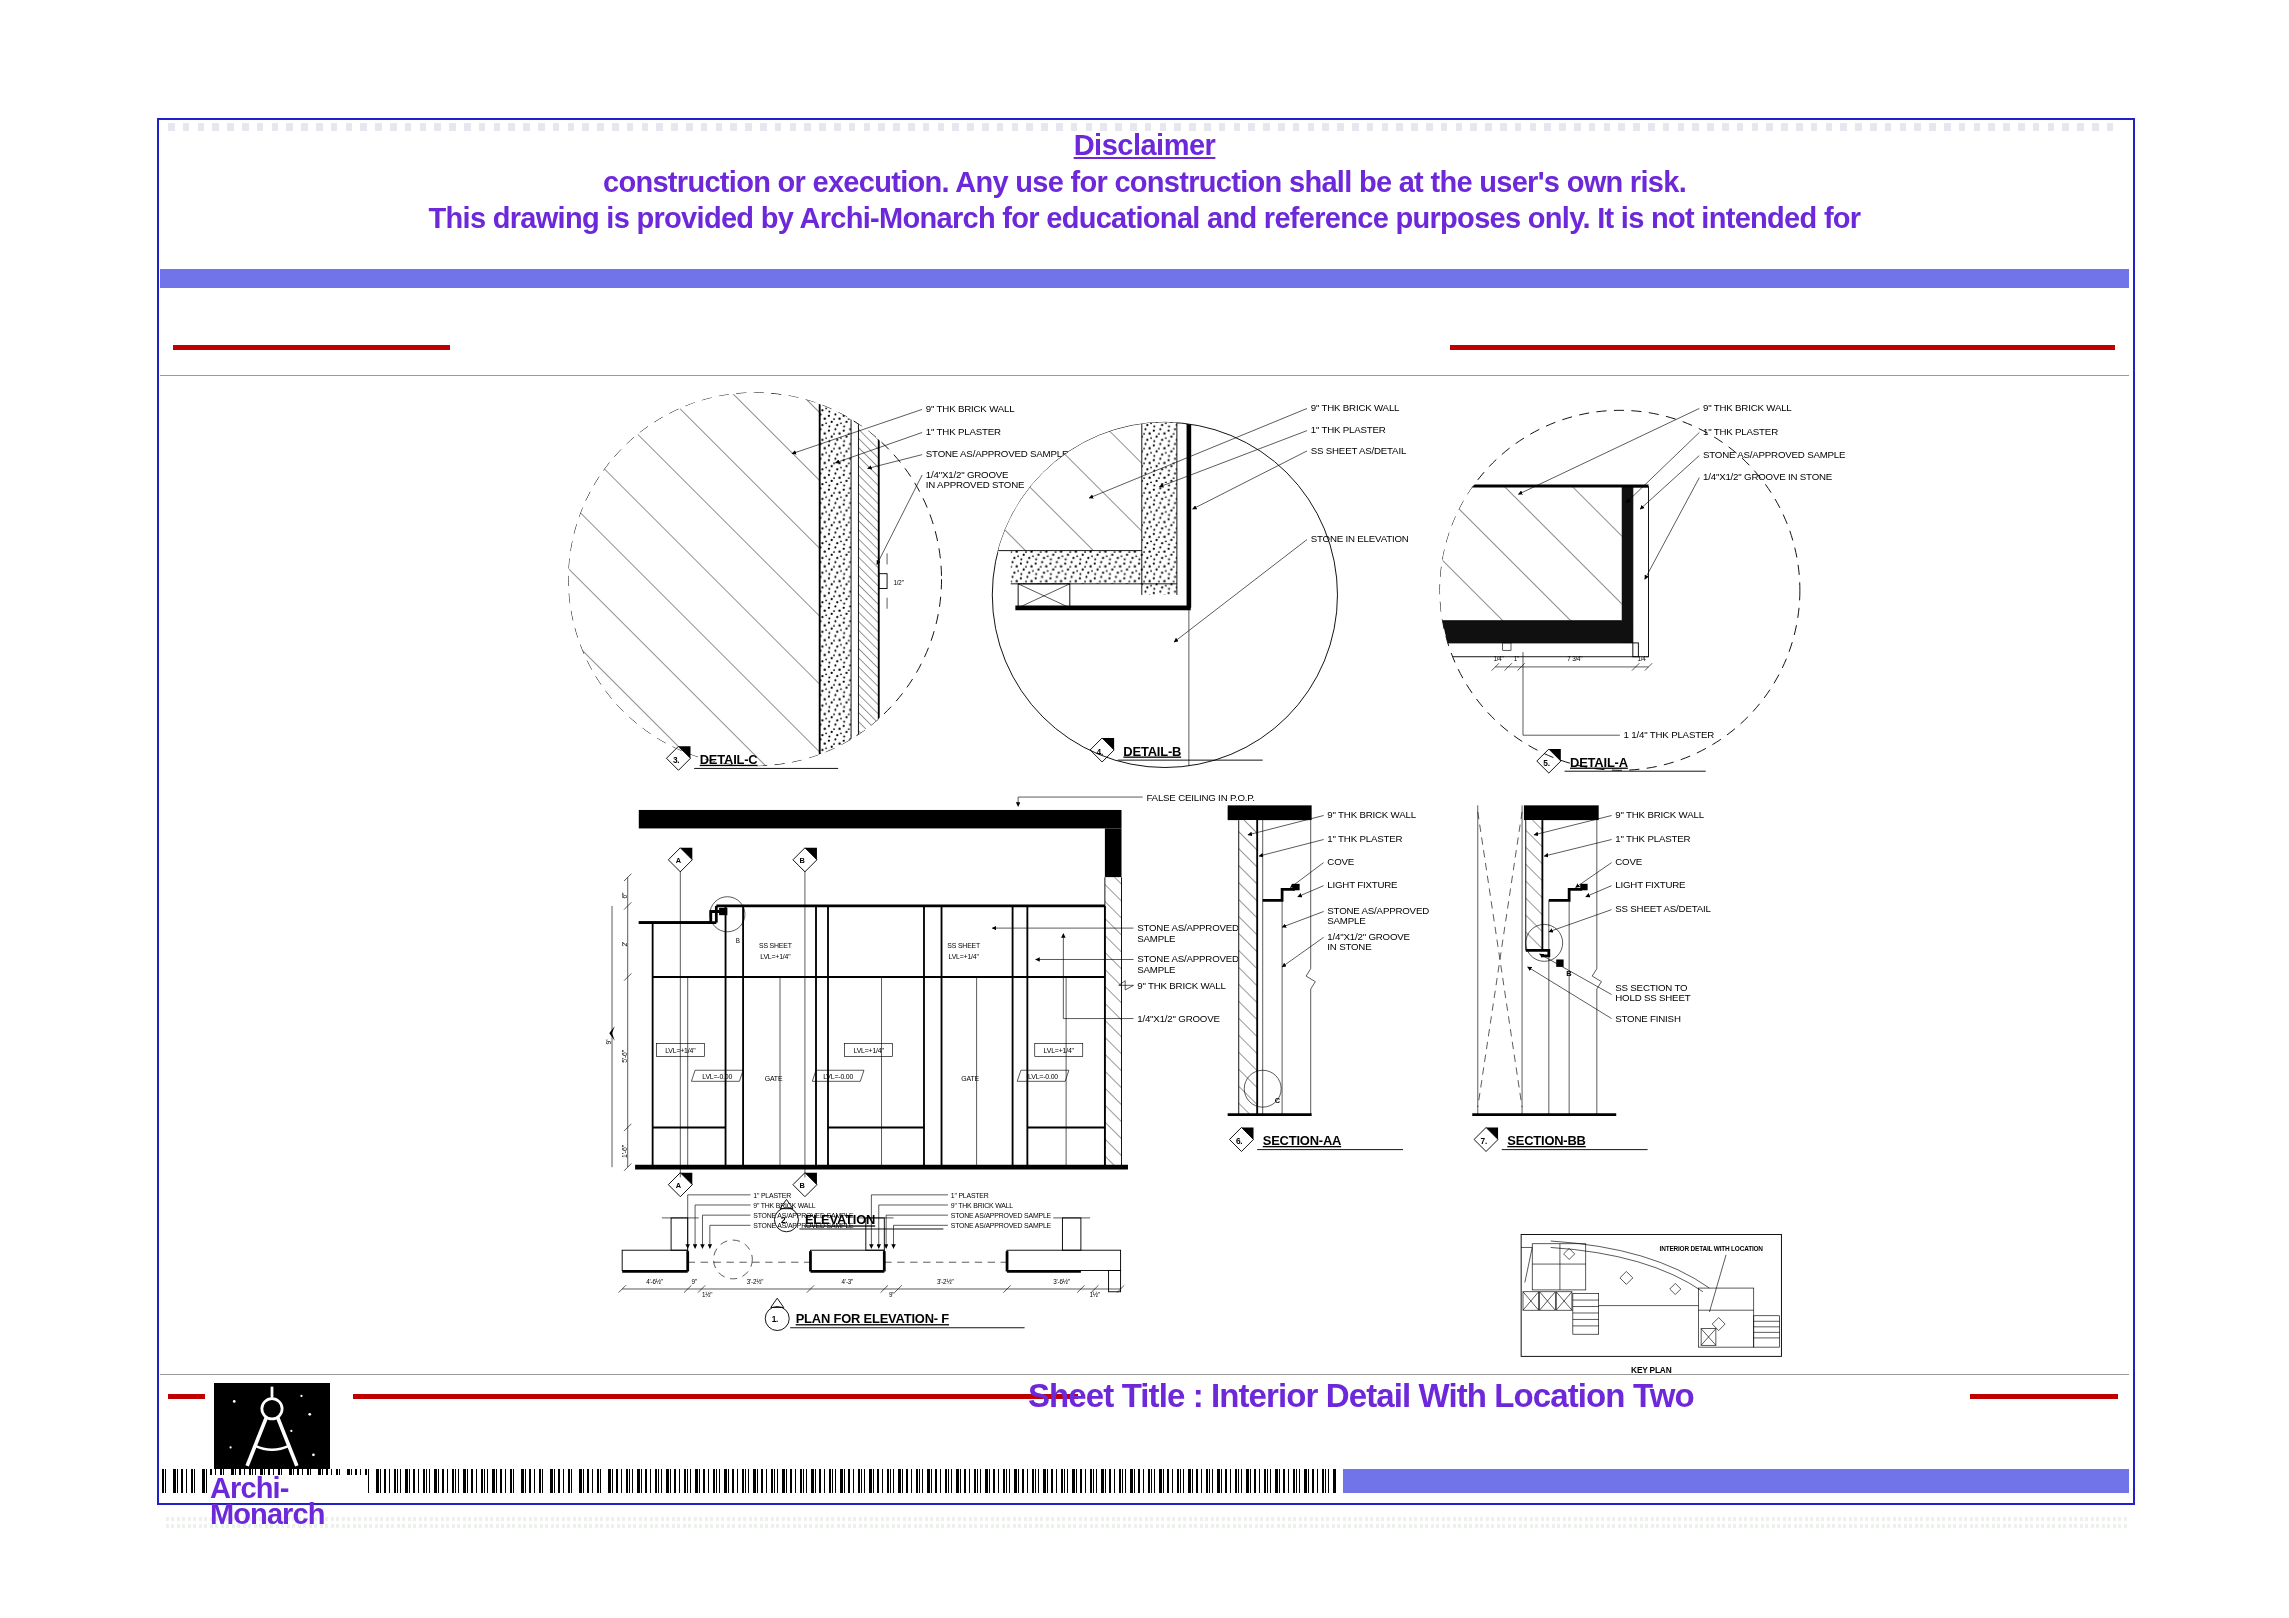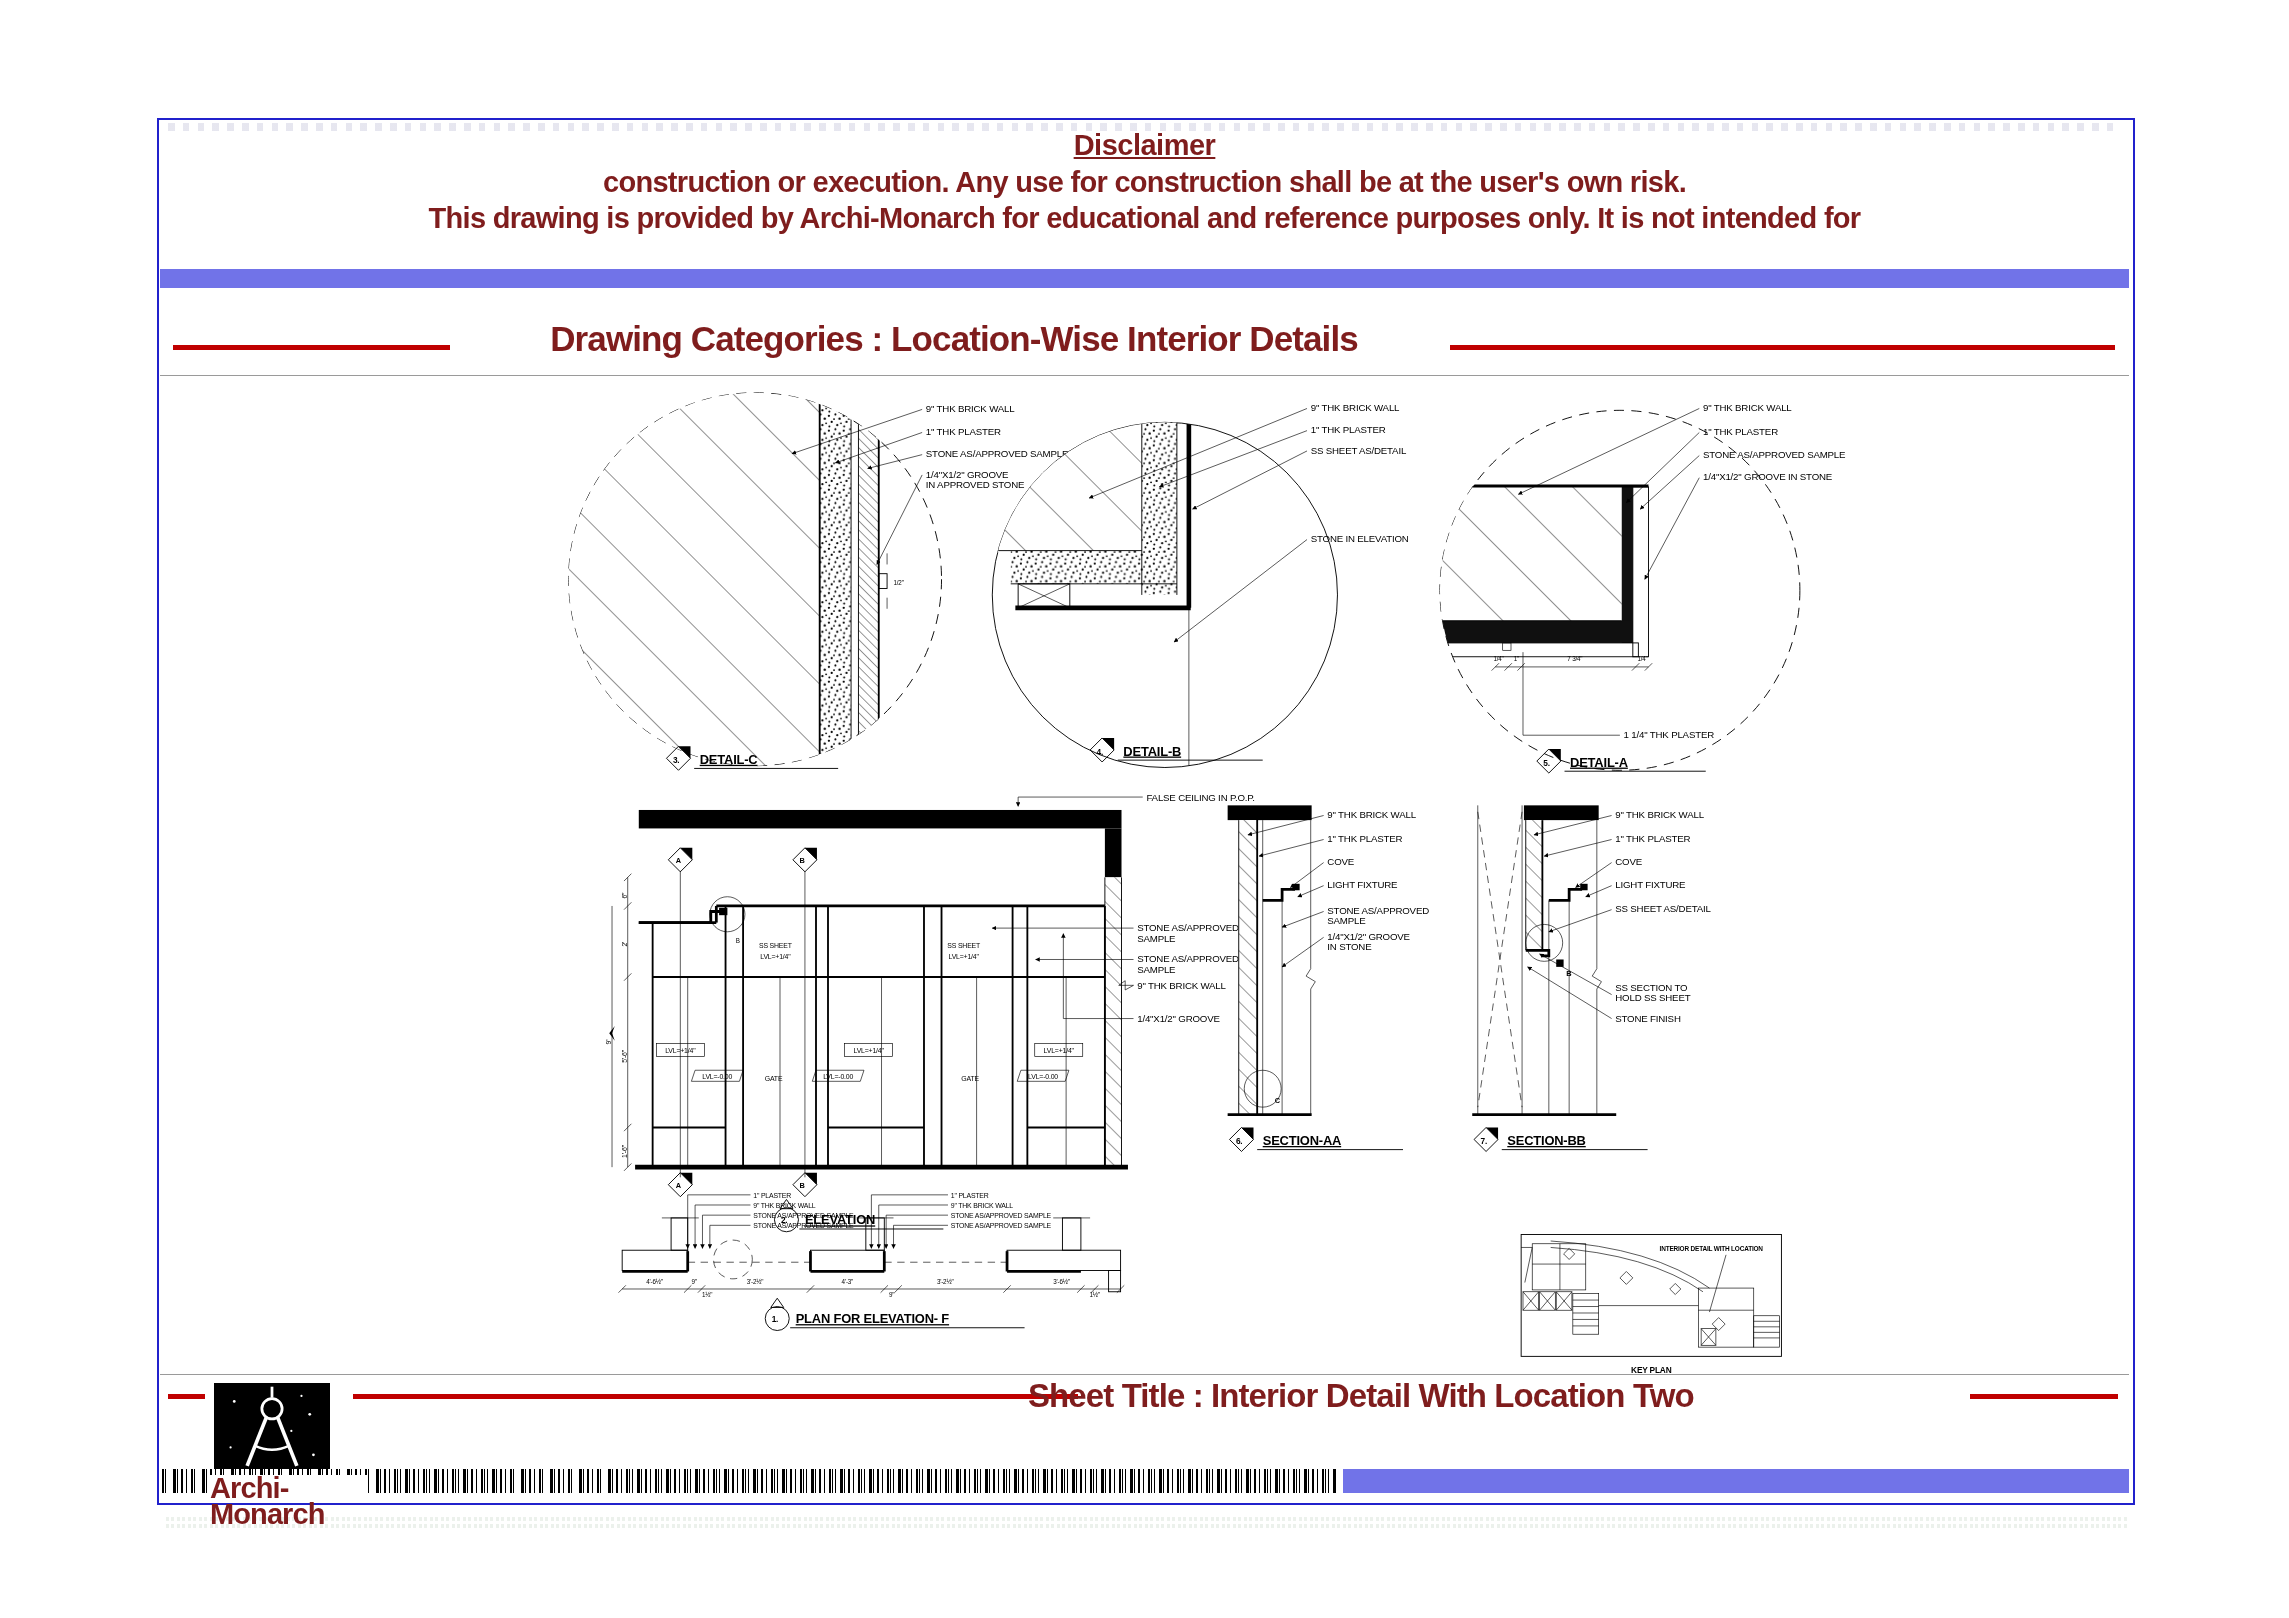--- a/index.html
+++ b/index.html
@@ -1,17 +1,17 @@
 <!DOCTYPE html>
 <html style="--c-border: #2121cc; --c-band: #7173e8; --c-red: #c00000;font-size:14.8px"><head>
 <meta charset="utf-8">
 <style>
   html,body{margin:0;padding:0;background:#fff;}
   .page{position:relative;width:2290px;height:1619px;background:#fff;
-        font-family:"Liberation Sans",sans-serif;color:#7f1d1d;overflow:hidden;}
+        font-family:"Liberation Sans",sans-serif;color:#6d28d9;overflow:hidden;}
   .sheet-border{position:absolute;left:157px;top:118px;width:1974px;height:1383px;
         border:2.8px solid var(--c-border,#2121cc);background:#fff;}
   .noise-top{position:absolute;left:168px;top:123px;width:1952px;height:8.3px;opacity:.45;
         background:repeating-linear-gradient(90deg,#c9c9dd 0 6.5px,#fff 6.5px 14.8px);}
   .disclaimer{position:absolute;left:166px;top:129px;width:1957px;text-align:center;}
   .disclaimer h1{margin:0;font-size:29px;font-weight:bold;text-decoration:underline;letter-spacing:-0.5px;}
   .disclaimer p{margin:3.7px 0 0 0;font-size:29px;font-weight:bold;letter-spacing:-0.7px;line-height:33px;}
   .band{position:absolute;left:160px;top:269px;width:1969px;height:19.4px;background:var(--c-band,#7173e8);}
   .cat-row{position:absolute;left:160px;top:319px;width:1969px;height:55px;}
   .cat-line{position:absolute;top:26px;height:4.6px;background:var(--c-red,#c00000);}
@@ -68,21 +68,20 @@
   <div class="disclaimer">
     <h1>Disclaimer</h1>
     <p>construction or execution. Any use for construction shall be at the user's own risk.</p>
     <p>This drawing is provided by Archi-Monarch for educational and reference purposes only. It is not intended for</p>
   </div>
 
   <div class="band"></div>
 
   <div class="cat-row">
     <div class="cat-line l"></div>
-    <div class="cat-title">Drawing Categories : Location-Wise Interior Details</div>
     <div class="cat-line r"></div>
   </div>
 
   <div class="hr-gray" style="top:375px"></div>
 
   <svg class="dwg" style="left:157px;top:378px;width:1977px;height:995px" viewBox="170 410 2142 1078">
     <defs>
       <pattern id="hb" patternUnits="userSpaceOnUse" width="52" height="52" patternTransform="rotate(45)">
         <rect width="52" height="52" fill="#fff"></rect>
           <line x1="0" y1="0" x2="52" y2="0" stroke="#222" stroke-width="1.1"></line>

